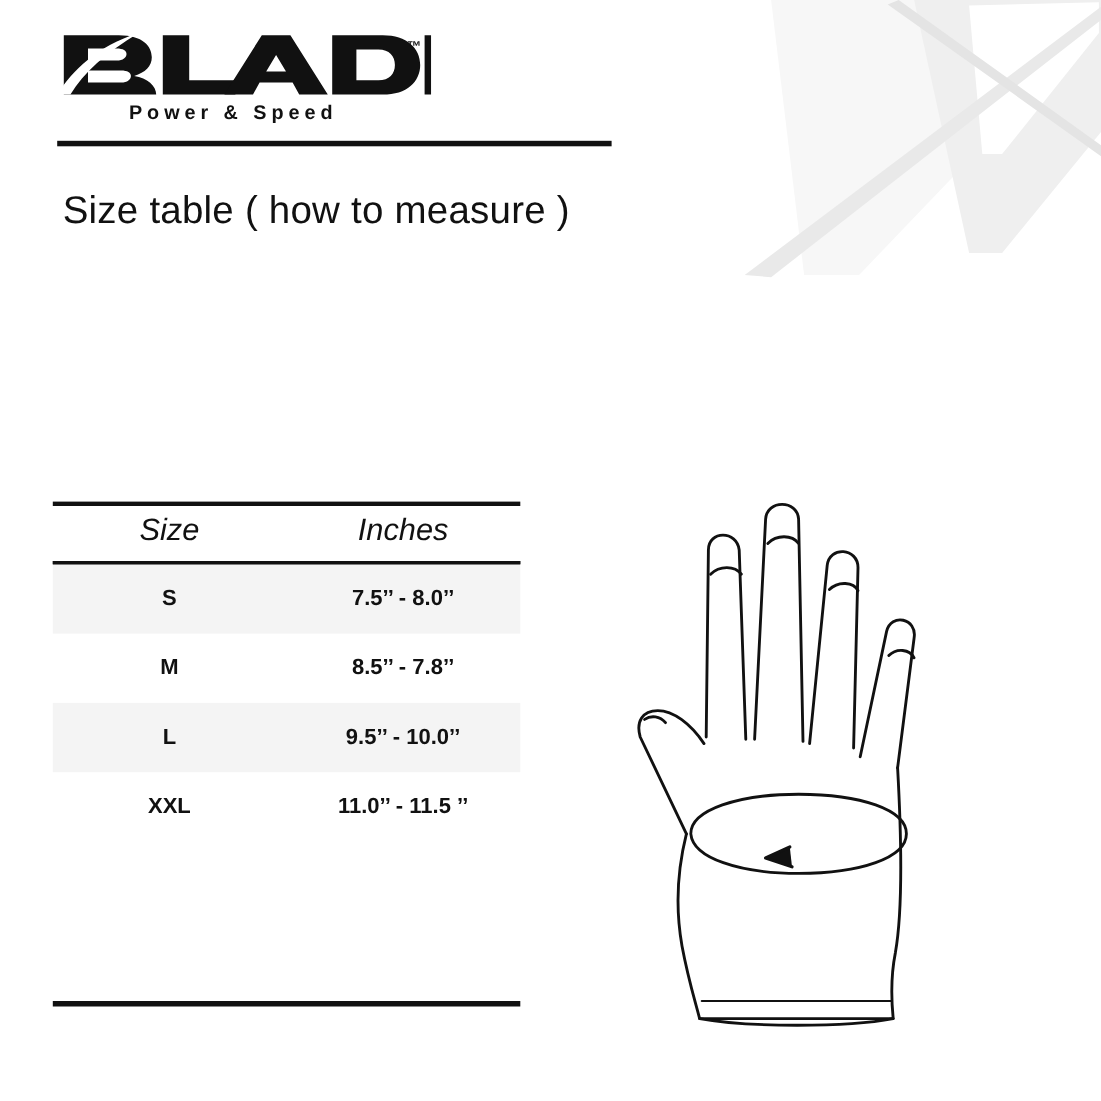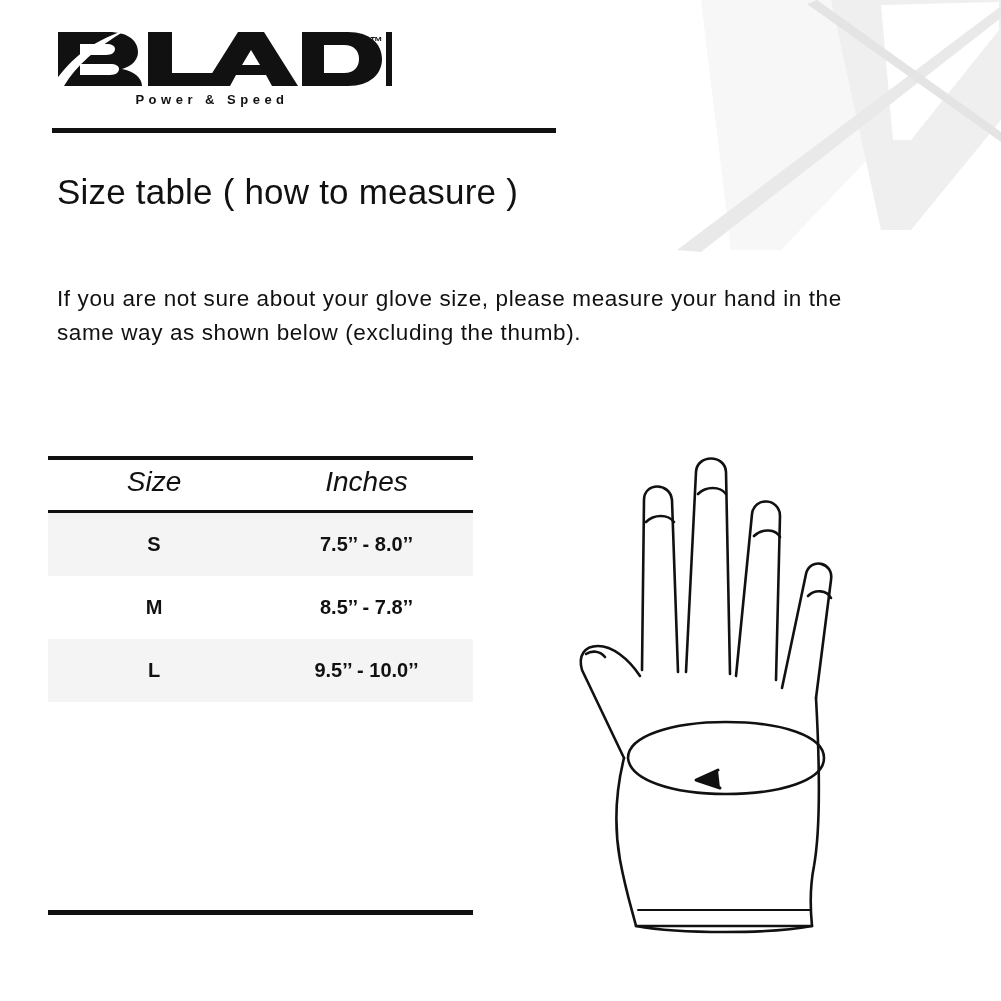--- a/index.html
+++ b/index.html
@@ -51,21 +51,21 @@
     left: 318px;
     top: 6px;
     font-size: 13px;
     font-weight: bold;
     color: #111;
     letter-spacing: 0;
   }
   .logo-sub {
     margin-top: 2px;
     text-align: center;
-    font-size: 13px;
+    font-size: 18px;
     letter-spacing: 4.5px;
     font-weight: bold;
     color: #111;
     width: 320px;
   }
   .header-rule {
     position: absolute;
     left: 52px;
     top: 128px;
     width: 504px;
@@ -190,21 +190,20 @@
     </div>
     <div class="logo-tm">™</div>
     <div class="logo-sub">Power &amp; Speed</div>
   </div>
 
   <div class="header-rule"></div>
 
   <h1 class="page-title">Size table ( how to measure )</h1>
 
   <div class="body-text">
-    <p>If you are not sure about your glove size, please measure your hand in the same way as shown below (excluding the thumb).</p>
   </div>
 
   <table class="size-table">
     <thead>
       <tr>
         <th class="col-size">Size</th>
         <th class="col-inches">Inches</th>
       </tr>
     </thead>
     <tbody>
@@ -212,20 +211,24 @@
         <td>S</td>
         <td>7.5’’ - 8.0’’</td>
       </tr>
       <tr>
         <td>M</td>
         <td>8.5’’ - 7.8’’</td>
       </tr>
       <tr>
         <td>L</td>
         <td>9.5’’ - 10.0’’</td>
+      </tr>
+      <tr>
+        <td>XXL</td>
+        <td>11.0’’ - 11.5 ’’</td>
       </tr>
     </tbody>
   </table>
 
   <div class="table-bottom-rule"></div>
 
   <svg class="hand-diagram" viewBox="0 0 420 500" xmlns="http://www.w3.org/2000/svg">
     <g fill="none" stroke="#111111" stroke-width="2.6" stroke-linecap="round" stroke-linejoin="round">
 
       <path d="M122 230 L124 60 C124 42 150 42 152 60 L158 232"></path>

